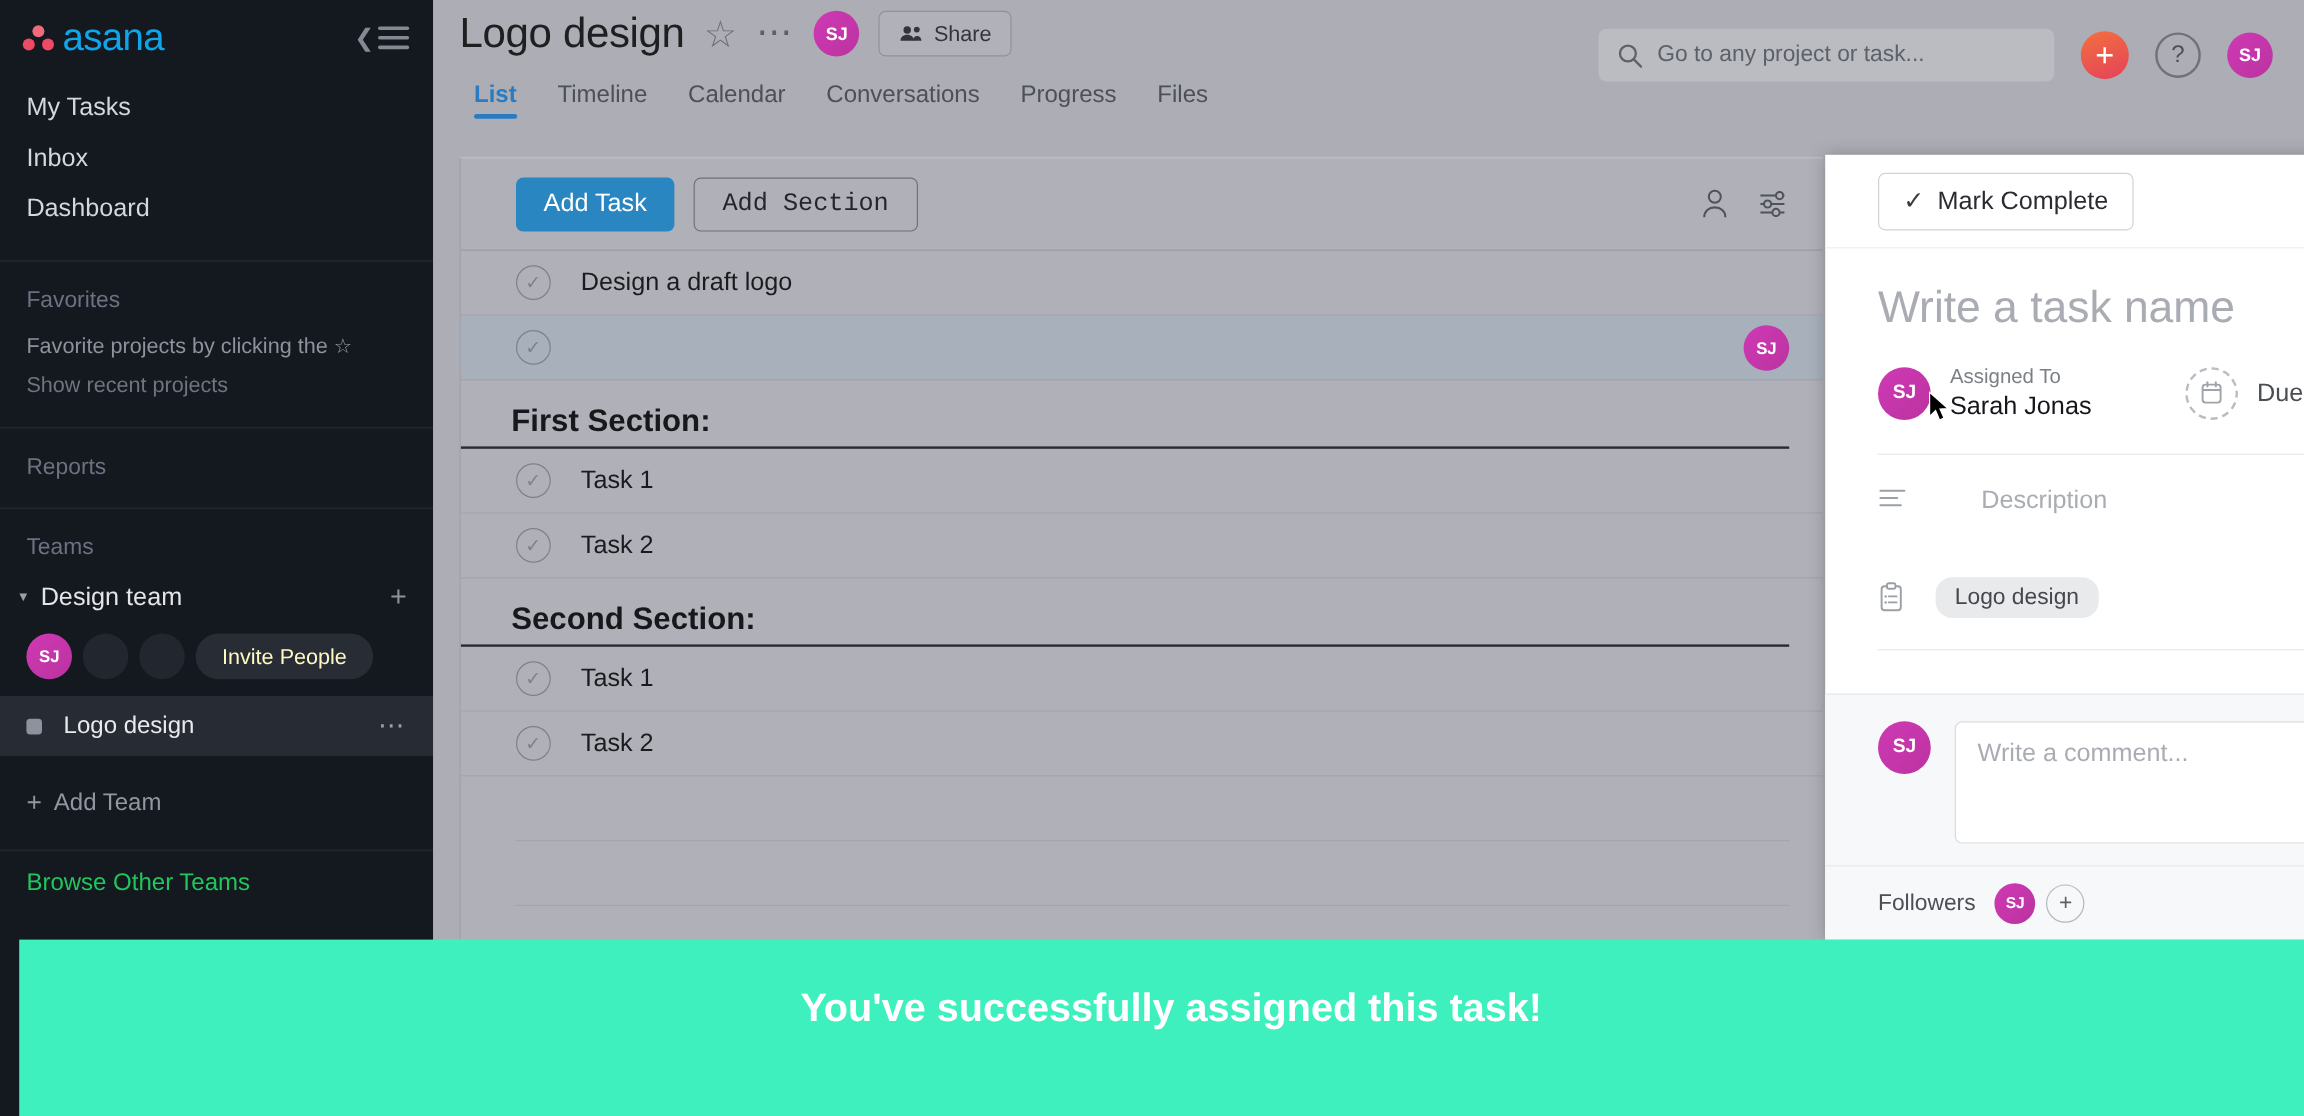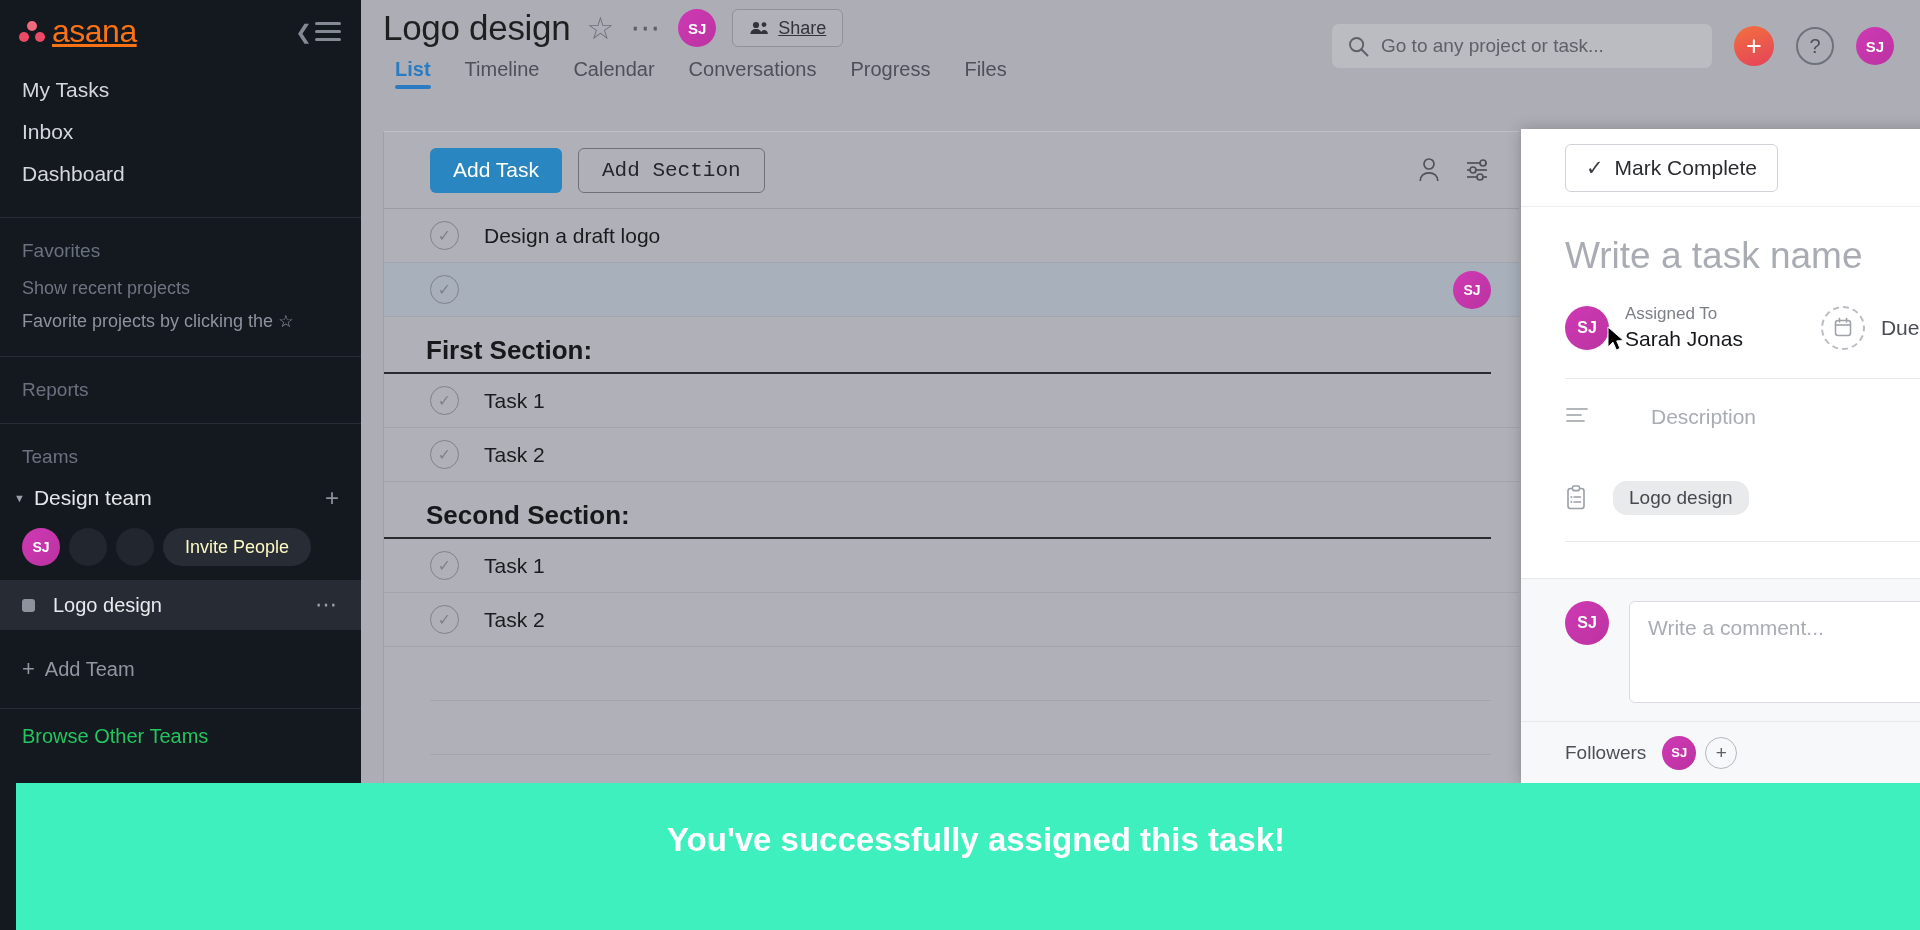--- a/index.html
+++ b/index.html
@@ -29,21 +29,21 @@
   .logo-dots i {
     position: absolute; display: block;
     border-radius: 50%;
     background: #e8486f;
   }
   .logo-dots i.d1 { width: 10px; height: 10px; left: 9px;  top: 1px;  background:#f06a7e;}
   .logo-dots i.d2 { width: 10px; height: 10px; left: 1px;  top: 12px; background:#ee4a66;}
   .logo-dots i.d3 { width: 10px; height: 10px; left: 17px; top: 12px; background:#ee4a66;}
   .logo-text {
     font-size: 32px; letter-spacing: -0.5px;
-    color: #f97316; font-weight: 400; text-decoration: underline;
+    color: #0ea5e9; font-weight: 400;
   }
   .collapse-btn {
     margin-left: auto; display: flex; align-items: center; gap: 3px;
     cursor: pointer; opacity: .75; padding: 6px;
   }
   .collapse-btn .chev { font-size: 20px; color:#aab0bb; line-height: 1; }
   .ham { display: flex; flex-direction: column; gap: 5px; }
   .ham span { display:block; width: 26px; height: 3px; background:#aab0bb; border-radius: 2px; }
 
   .sb-nav { padding: 6px 0 22px 0; }
@@ -131,24 +131,23 @@
   .icon-btn { cursor: pointer; color: #5b5f66; display: flex; align-items: center; }
   .star-ico { font-size: 31px; color: #6c7078; }
   .dots-ico { font-size: 30px; color: #5b5f66; letter-spacing: 2px; line-height: .6; }
   .av.hdr { width: 38px; height: 38px; font-size: 15px; }
   .share-btn {
     display: flex; align-items: center; gap: 9px;
     height: 38px; padding: 0 16px;
     border: 1px solid #8e9299; border-radius: 6px;
     font-size: 18px; color: #33343a; cursor: pointer;
     background: rgba(255,255,255,0.06);
-    text-decoration: underline;
-  }
-
-  .tabs { display: flex; gap: 10px; margin-top: 2px; }
+  }
+
+  .tabs { display: flex; gap: 10px; margin-top: 12px; }
   .tab {
     position: relative;
     font-size: 20px; color: #4c5058;
     padding: 8px 12px 14px 12px; cursor: pointer;
   }
   .tab.active { color: #2a7cc2; font-weight: 700; }
   .tab.active::after {
     content: ""; position: absolute; left: 12px; right: 12px; bottom: 6px;
     height: 4px; background: #2a7cc2; border-radius: 2px;
   }
@@ -359,25 +358,25 @@
 
     <nav class="sb-nav">
       <div class="sb-link">My Tasks</div>
       <div class="sb-link">Inbox</div>
       <div class="sb-link">Dashboard</div>
     </nav>
 
     <div class="sb-div"></div>
 
     <div class="sb-head">Favorites</div>
-    <div class="sb-muted dim">Show recent projects</div>
     <div class="sb-muted">
       <span>Favorite projects by clicking the</span>
       <span class="star-inline">☆</span>
     </div>
+    <div class="sb-muted dim">Show recent projects</div>
 
     <div class="sb-div" style="margin-top:18px"></div>
 
     <div class="sb-head" style="padding-bottom:22px">Reports</div>
 
     <div class="sb-div"></div>
 
     <div class="sb-head">Teams</div>
 
     <div class="team-row">

